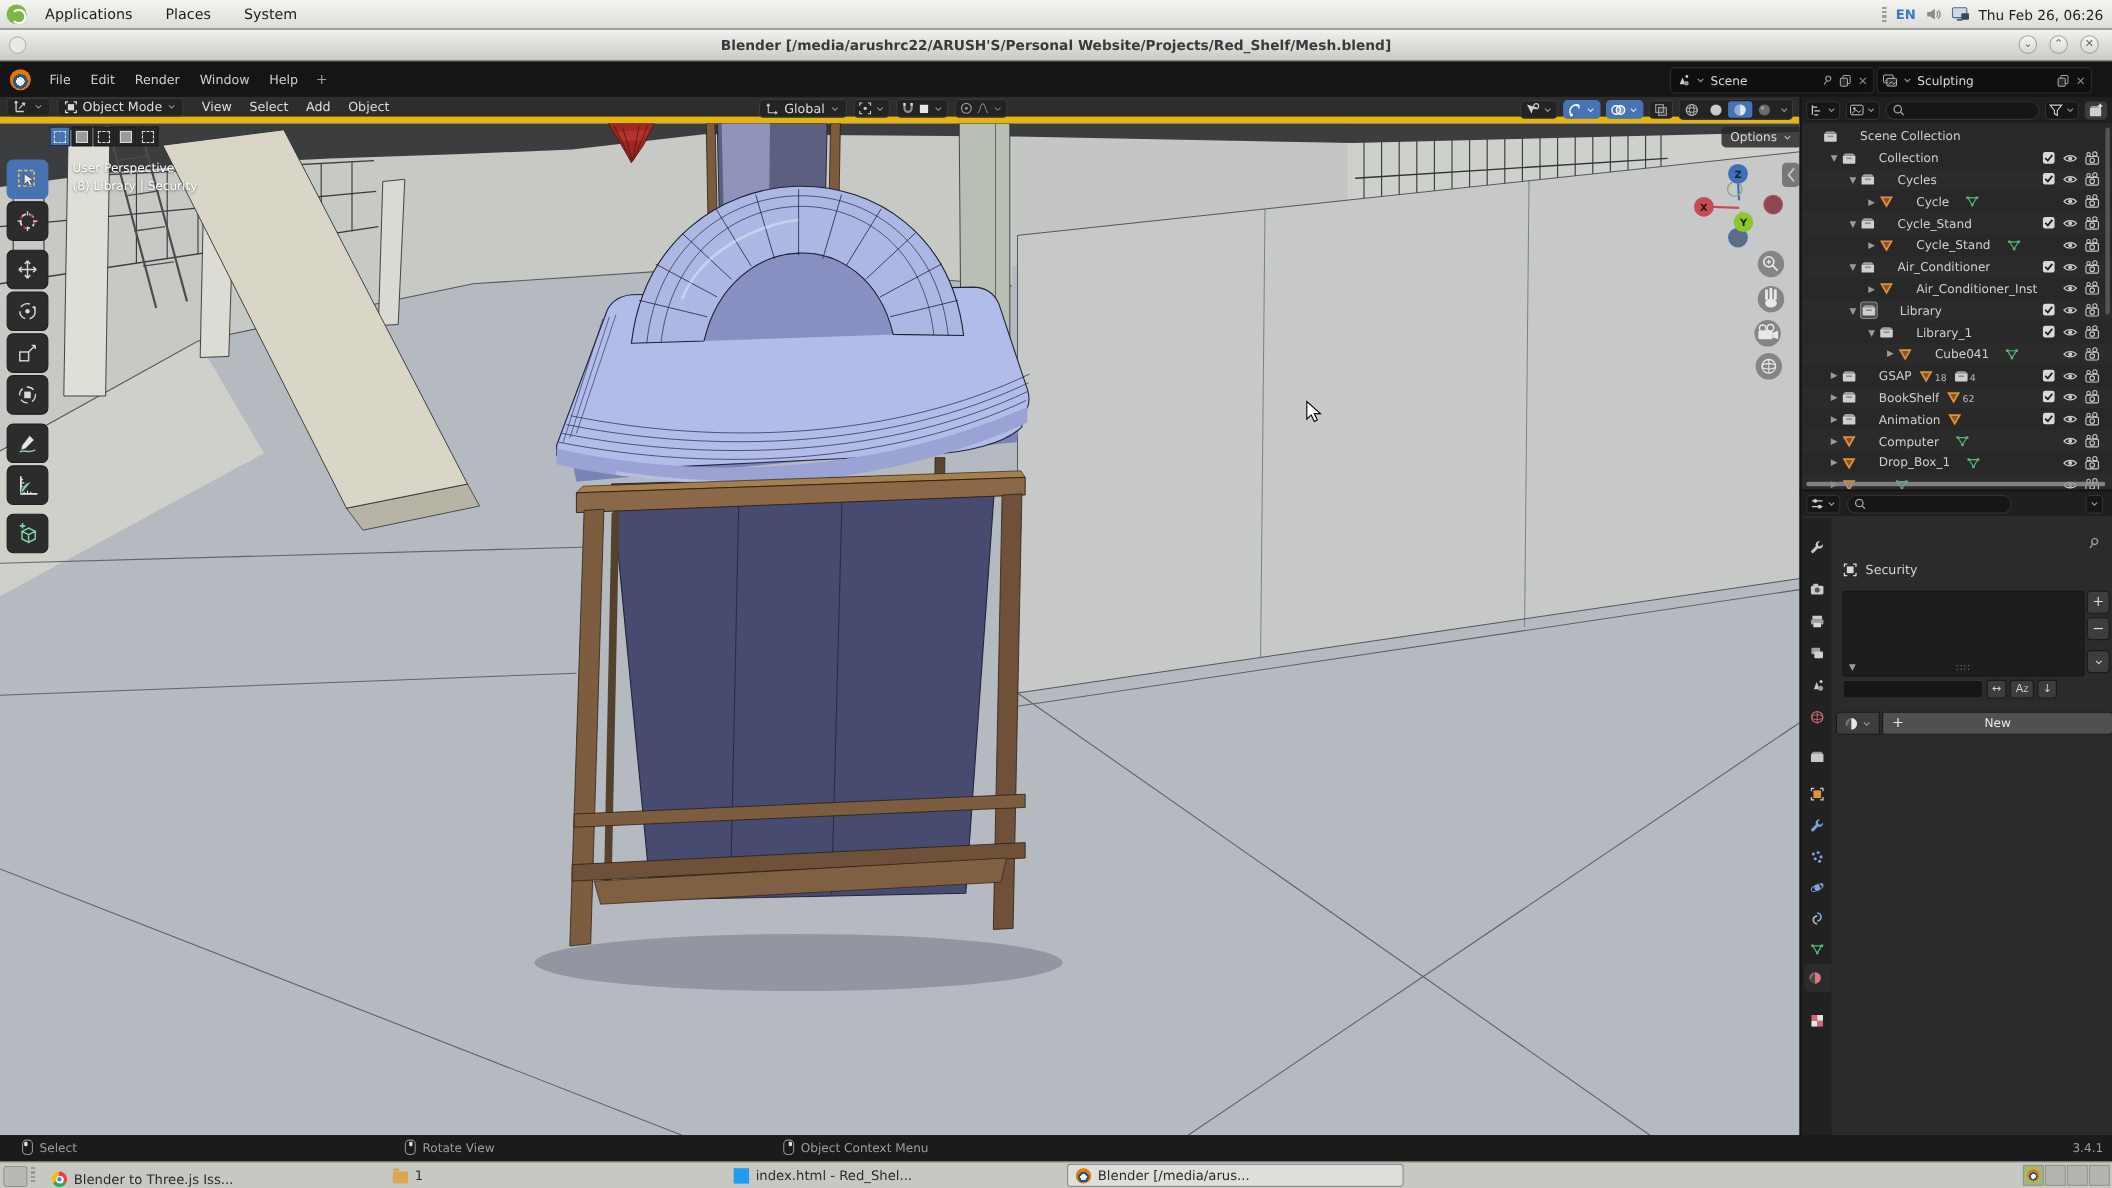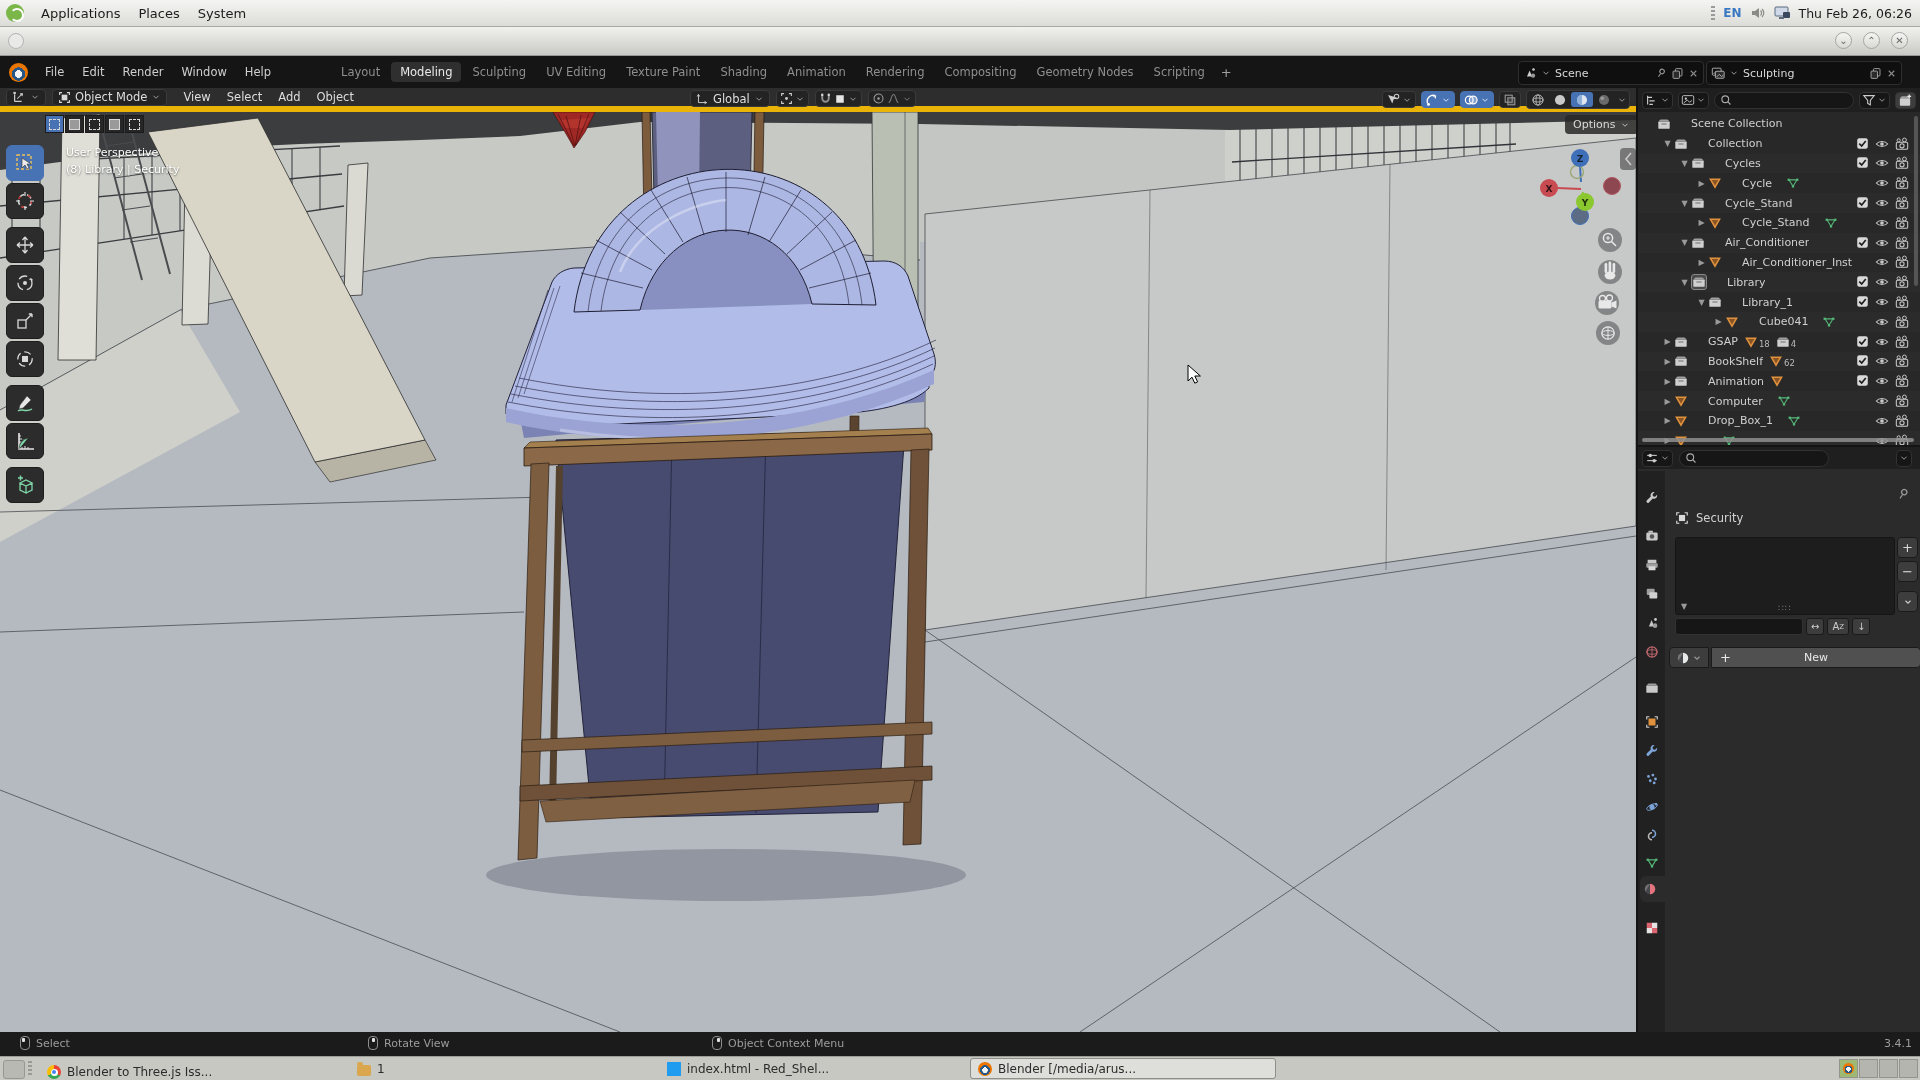--- a/index.html
+++ b/index.html
@@ -152,21 +152,21 @@
   .ws-cell .dot{width:11px;height:11px;border-radius:50%;background:radial-gradient(circle at 50% 58%, #f5f5f5 0 26%, #265787 27% 45%, #ea7600 46%);}
   svg{display:block;}
 </style>
 </head>
 <body>
 
 <div id="screen">
 
   <div id="gnome-panel">
     <div id="distro-logo"></div>
-    <div id="gnome-menus" style="display:flex;height:100%;">
+    <div id="gnome-menus" style="display:flex;height:100%;gap:12px;">
         <div class="gmenu">Applications</div>
         <div class="gmenu">Places</div>
         <div class="gmenu">System</div>
       </div>
     <div id="gnome-tray">
       <div id="grip-dots"></div>
       <span id="lang-ind">EN</span>
       <span>
         <svg width="16" height="16" viewBox="0 0 16 16">
             <path d="M2 6 H5 L9 3 V13 L5 10 H2 Z" fill="#8a8a86"></path>
@@ -179,46 +179,34 @@
             <rect x="9" y="6" width="7" height="6" rx="1" fill="#3a4a5e"></rect>
             <rect x="5" y="11" width="5" height="2" fill="#5a6b80"></rect>
           </svg>
       </span>
       <span id="clock" style="font-size:12.5px;">Thu Feb 26, 06:26</span>
     </div>
   </div>
 
   <div id="titlebar">
     <div id="win-menu-btn"></div>
+    <div class="title">Blender [/media/arushrc22/ARUSH'S/Personal Website/Projects/Red_Shelf/Mesh.blend]</div>
     <div class="winbtn" style="right:68px;">⌄</div>
     <div class="winbtn" style="right:40px;">⌃</div>
     <div class="winbtn" style="right:12px;">✕</div>
   </div>
 
   <div id="topbar">
     <div id="blender-logo"></div>
     <div id="tb-menus" style="display:flex;">
         <div class="tb-menu">File</div>
         <div class="tb-menu">Edit</div>
         <div class="tb-menu">Render</div>
         <div class="tb-menu">Window</div>
         <div class="tb-menu">Help</div>
-      </div>
-    <div id="ws-tabs">
-        <div class="ws-tab">Layout</div>
-        <div class="ws-tab active">Modeling</div>
-        <div class="ws-tab">Sculpting</div>
-        <div class="ws-tab">UV Editing</div>
-        <div class="ws-tab">Texture Paint</div>
-        <div class="ws-tab">Shading</div>
-        <div class="ws-tab">Animation</div>
-        <div class="ws-tab">Rendering</div>
-        <div class="ws-tab">Compositing</div>
-        <div class="ws-tab">Geometry Nodes</div>
-        <div class="ws-tab">Scripting</div>
       </div>
     <div id="ws-plus">+</div>
     <div class="id-block" id="scene-block">
       <span>
           <svg width="14" height="14" viewBox="0 0 16 16">
             <path d="M4.5 12 L7.5 5 L10.5 12 Z" fill="#cccccc"></path>
             <circle cx="11.5" cy="11" r="2.4" fill="#999"></circle>
             <circle cx="12" cy="4" r="1.5" fill="#ccc"></circle>
           </svg>
         </span>

